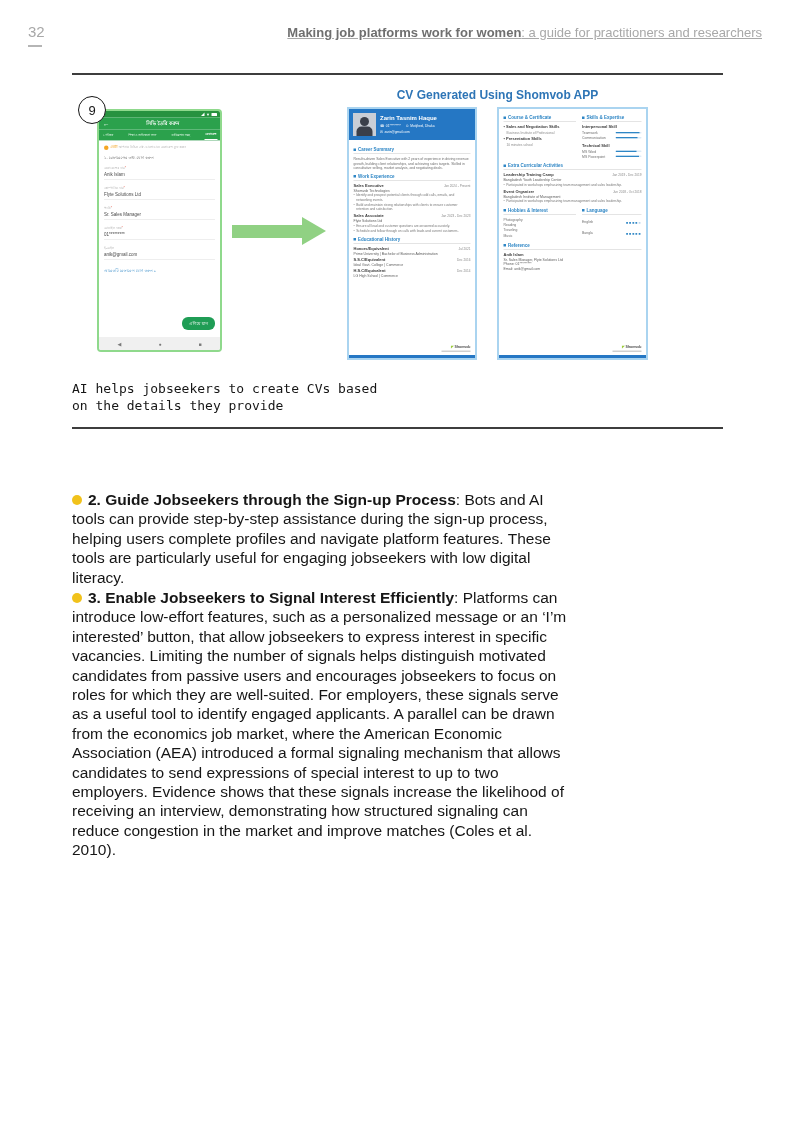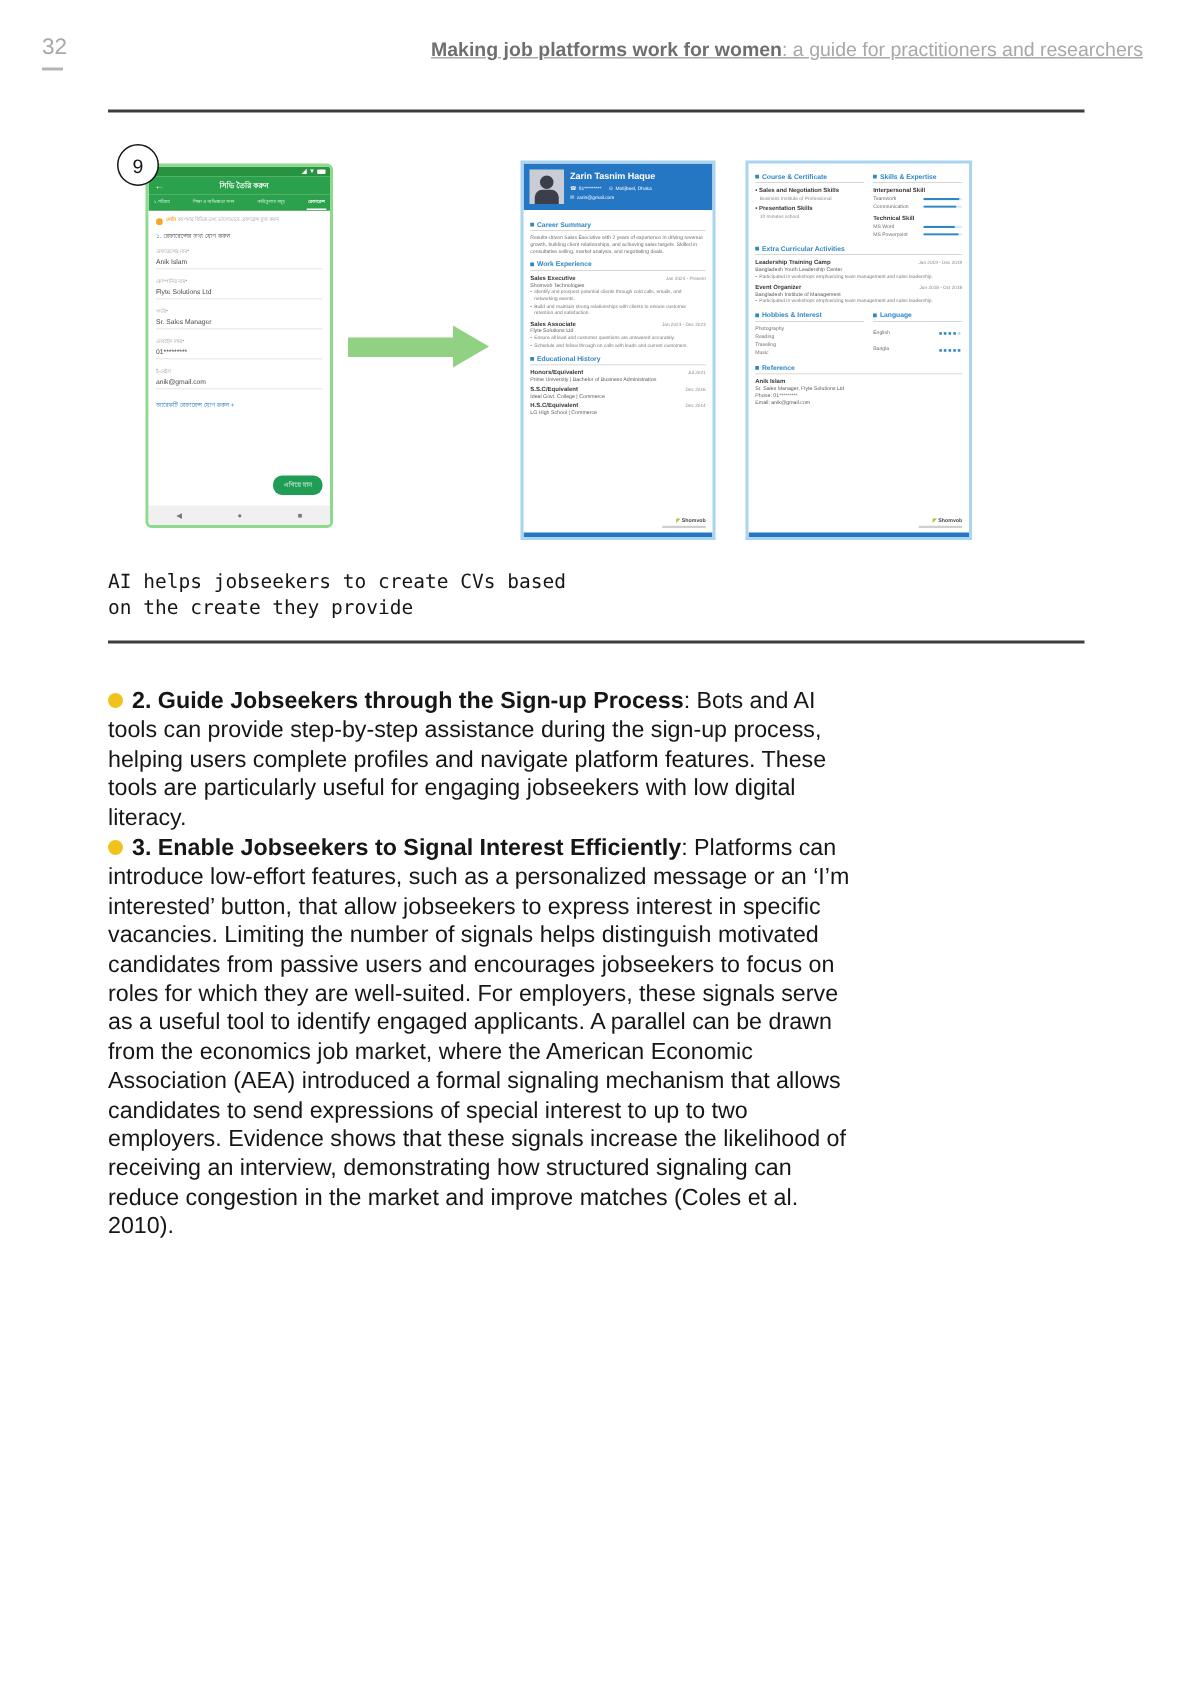--- a/index.html
+++ b/index.html
@@ -110,41 +110,42 @@
   .lang-name { font-size:6.8px; color:#6e6e6e; }
   .dots .f { color:#2e86c5; font-size:7px; letter-spacing:2px; }
   .dots .e { color:#bcd8ee; font-size:7px; letter-spacing:2px; }
   .hobby { font-size:6.8px; color:#6e6e6e; line-height:10.5px; }
 
   
   .caption { position:absolute; left:72px; top:381px; font-family:"DejaVu Sans Mono", monospace;
              font-size:13px; line-height:16.5px; color:#161616; }
   .caption b { font-weight:400; }
 
-  .para { position:absolute; left:72px; width:505px; font-size:15.5px; line-height:19.4px; color:#161616; }
+  .para { position:absolute; left:72px; width:505px; font-size:15.5px; line-height:19.4px; color:#161616;margin-top:32px; }
   .para-2 { top:458px; } .para-3 { top:556px; }
   .bullet { display:inline-block; width:10px; height:10px; border-radius:50%; background:#f1c21b;
             margin-right:6px; position:relative; top:0; }
   .lead { font-weight:700; }
 </style>
 </head>
 <body>
 
 <div class="page">
 
   <div class="pagenum">32</div>
   <div class="pagenum-dash"></div>
   <div class="doc-title"><b>Making job platforms work for women</b><span>: a guide for practitioners and researchers</span></div>
 
   <div class="rule rule1"></div>
 
   <div class="fig-num">
       <span>9</span>
     </div>
 
+  <div class="fig-title">CV Generated Using Shomvob APP</div>
 
   <div class="phone">
     <div class="phone-inner">
       <div class="p-status">
         <span class="p-sig"></span>
         <span class="p-wifi">▼</span>
         <span class="p-batt"></span>
       </div>
       <div class="p-header">
         <span class="p-back">←</span>
@@ -423,21 +424,21 @@
       <div class="cv-footer">
         <div class="cv-logo"><span class="mark">◤</span> <span>Shomvob</span></div>
         <div class="cv-tagline"></div>
       </div>
       <div class="cv-bottom"></div>
     </div>
   </div>
 
   <div class="caption">
     <b>AI helps jobseekers</b><span> to create CVs based</span><br>
-    <span>on the create they provide</span>
+    <span>on the details they provide</span>
   </div>
 
   <div class="rule rule2"></div>
 
   <div class="para para-2">
     <span class="bullet"></span><span class="lead">2. Guide Jobseekers through the Sign-up Process</span><span>: Bots and AI tools can provide step-by-step assistance during the sign-up process, helping users complete profiles and navigate platform features. These tools are particularly useful for engaging jobseekers with low digital literacy.</span>
   </div>
 
   <div class="para para-3">
     <span class="bullet"></span><span class="lead">3. Enable Jobseekers to Signal Interest Efficiently</span><span>: Platforms can introduce low-effort features, such as a personalized message or an ‘I’m interested’ button, that allow jobseekers to express interest in specific vacancies. Limiting the number of signals helps distinguish motivated candidates from passive users and encourages jobseekers to focus on roles for which they are well-suited. For employers, these signals serve as a useful tool to identify engaged applicants. A parallel can be drawn from the economics job market, where the American Economic Association (AEA) introduced a formal signaling mechanism that allows candidates to send expressions of special interest to up to two employers. Evidence shows that these signals increase the likelihood of receiving an interview, demonstrating how structured signaling can reduce congestion in the market and improve matches (Coles et al. 2010).</span>

